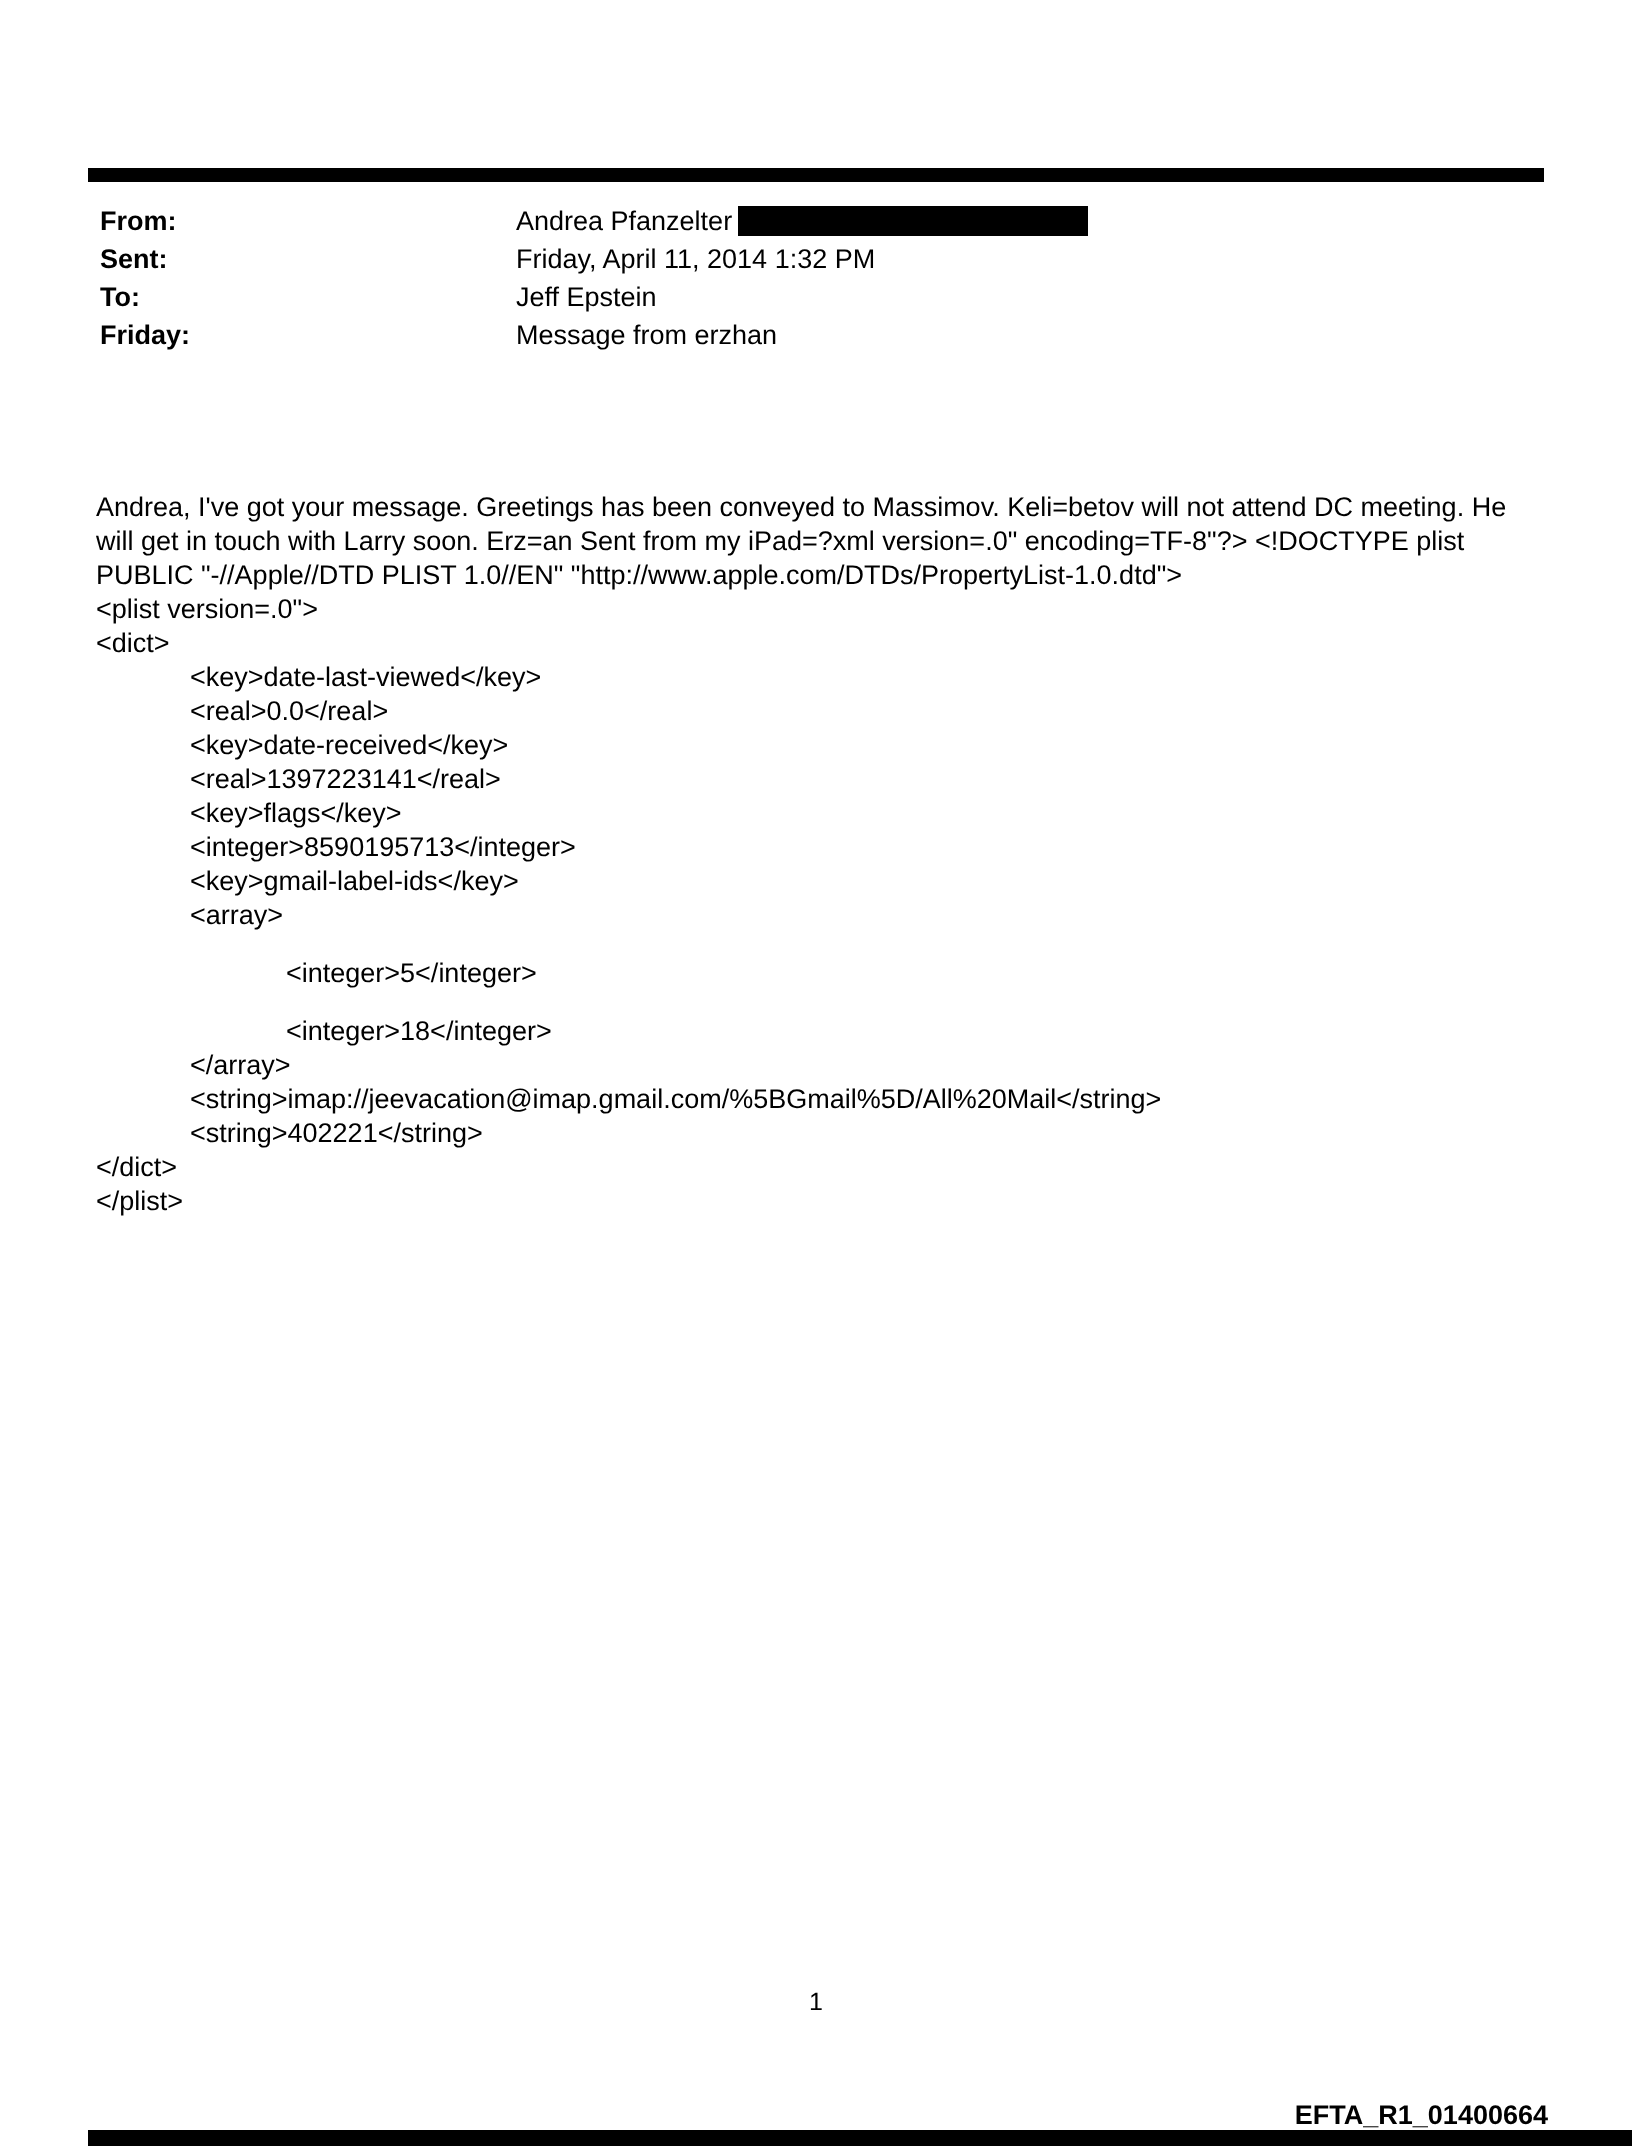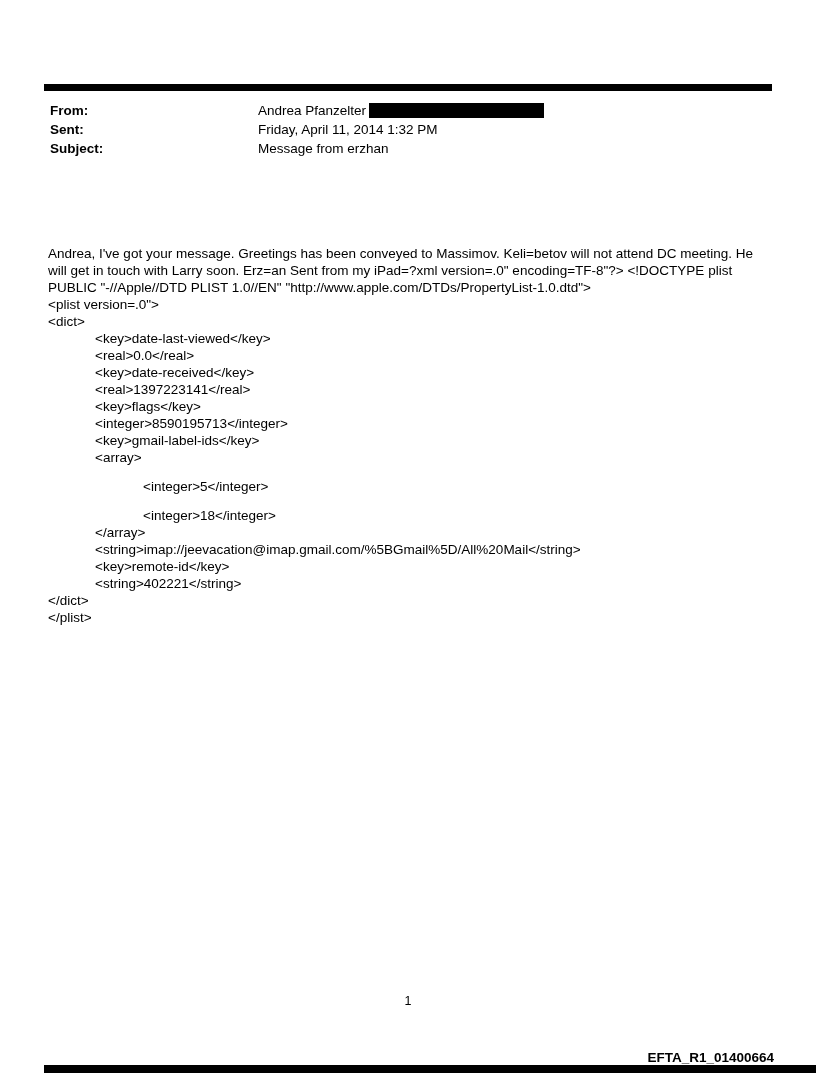--- a/index.html
+++ b/index.html
@@ -103,42 +103,45 @@
   <div class="header-row">
     <span class="header-label">From:</span>
     <span class="header-value">Andrea Pfanzelter</span>
     <span class="redaction"></span>
   </div>
   <div class="header-row">
     <span class="header-label">Sent:</span>
     <span class="header-value">Friday, April 11, 2014 1:32 PM</span>
   </div>
   <div class="header-row">
-    <span class="header-label">Subject:</span>
+    <span class="header-label">To:</span>
+    <span class="header-value">Jeff Epstein</span>
+  </div>
+  <div class="header-row">
+    <span class="header-label">Friday:</span>
     <span class="header-value">Message from erzhan</span>
   </div>
 </div>
 
 <div class="body-block">
   <p class="paragraph">Andrea, I've got your message. Greetings has been conveyed to Massimov. Keli=betov will not attend DC meeting. He will get in touch with Larry soon. Erz=an Sent from my iPad=?xml version=.0" encoding=TF-8"?&gt; &lt;!DOCTYPE plist PUBLIC "-//Apple//DTD PLIST 1.0//EN" "http://www.apple.com/DTDs/PropertyList-1.0.dtd"&gt;</p>
   <div class="plist-line ind0">&lt;plist version=.0"&gt;</div>
   <div class="plist-line ind0">&lt;dict&gt;</div>
   <div class="plist-line ind1">&lt;key&gt;date-last-viewed&lt;/key&gt;</div>
   <div class="plist-line ind1">&lt;real&gt;0.0&lt;/real&gt;</div>
   <div class="plist-line ind1">&lt;key&gt;date-received&lt;/key&gt;</div>
   <div class="plist-line ind1">&lt;real&gt;1397223141&lt;/real&gt;</div>
   <div class="plist-line ind1">&lt;key&gt;flags&lt;/key&gt;</div>
   <div class="plist-line ind1">&lt;integer&gt;8590195713&lt;/integer&gt;</div>
   <div class="plist-line ind1">&lt;key&gt;gmail-label-ids&lt;/key&gt;</div>
   <div class="plist-line ind1">&lt;array&gt;</div>
   <div class="plist-line ind2">&lt;integer&gt;5&lt;/integer&gt;</div>
   <div class="plist-line ind2">&lt;integer&gt;18&lt;/integer&gt;</div>
   <div class="plist-line ind1">&lt;/array&gt;</div>
   <div class="plist-line ind1">&lt;string&gt;imap://jeevacation@imap.gmail.com/%5BGmail%5D/All%20Mail&lt;/string&gt;</div>
-  <div class="plist-line ind1">&lt;key&gt;remote-id&lt;/key&gt;</div>
   <div class="plist-line ind1">&lt;string&gt;402221&lt;/string&gt;</div>
   <div class="plist-line ind0">&lt;/dict&gt;</div>
   <div class="plist-line ind0">&lt;/plist&gt;</div>
 </div>
 
 <div class="page-number">1</div>
 <div class="bates-number">EFTA_R1_01400664</div>
 <div class="bottom-rule"></div>
 
 </body></html>

